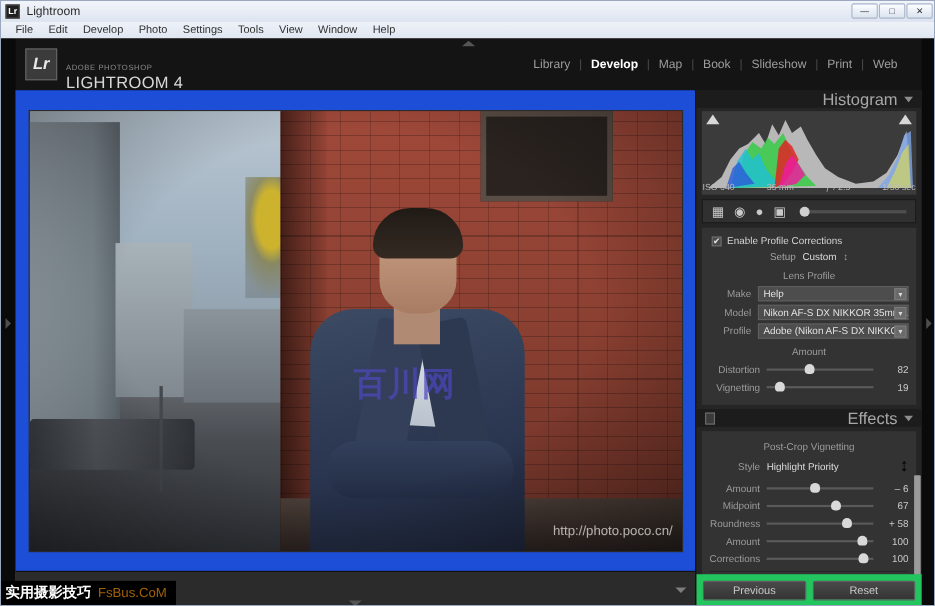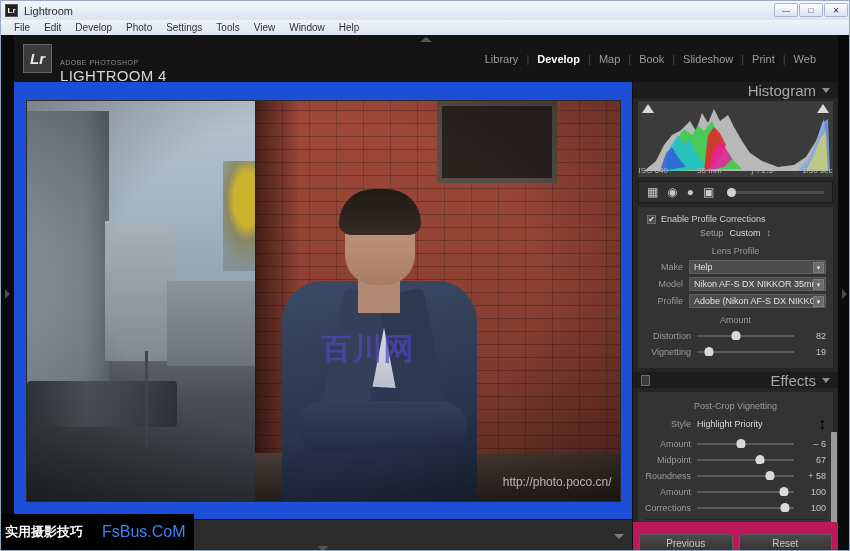--- a/index.html
+++ b/index.html
@@ -389,46 +389,46 @@
     width: 52px; text-align: right; font-size: 9px; color: #9b9b9b;
     padding-right: 6px; flex: none;
   }
   .style-row .sval {
     flex: 1; font-size: 9px; color: #dcdcdc;
   }
   .divider { height: 1px; background: #272727; margin: 5px 0; }
 
   .panel-bottom {
     position: absolute; left: 0; right: 0; bottom: 0; height: 30px;
-    background: #be185d; display: flex; align-items: flex-end;
+    background: #22c55e; display: flex; align-items: center;
     justify-content: center; gap: 6px; padding: 0 6px;
   }
   .pb-btn {
     width: 95px; height: 18px; background: linear-gradient(#4a4a4a, #343434);
     border: 1px solid #5d5d5d; border-radius: 2px;
     color: #c8c8c8; font-size: 10px;
     display: flex; align-items: center; justify-content: center;
   }
   .rp-scrollbar {
     position: absolute; right: 1px; top: 350px; width: 6px; height: 100px;
     background: #9b9b9b; border-radius: 1px;
   }
 
   
   .status-watermark {
-    position: absolute; left: 0; bottom: 0; height: 36px;
+    position: absolute; left: 0; bottom: 0; height: 22px;
     background: #000; display: flex; align-items: center;
     padding: 0 8px 0 4px; z-index: 30;
   }
   .status-watermark .cn {
     font-size: 13px; color: #ffffff; font-weight: bold;
     font-family: "DejaVu Sans", sans-serif;
   }
   .status-watermark .en {
-    font-size: 16px; color: #3b82f6; margin-left: 19px;
+    font-size: 12px; color: #a16207; margin-left: 6px;
   }
 </style>
 </head>
 <body>
 
 <div class="app-window">
 
   <div class="titlebar">
     <div class="tb-icon">Lr</div>
     <div class="tb-title">Lightroom</div>

